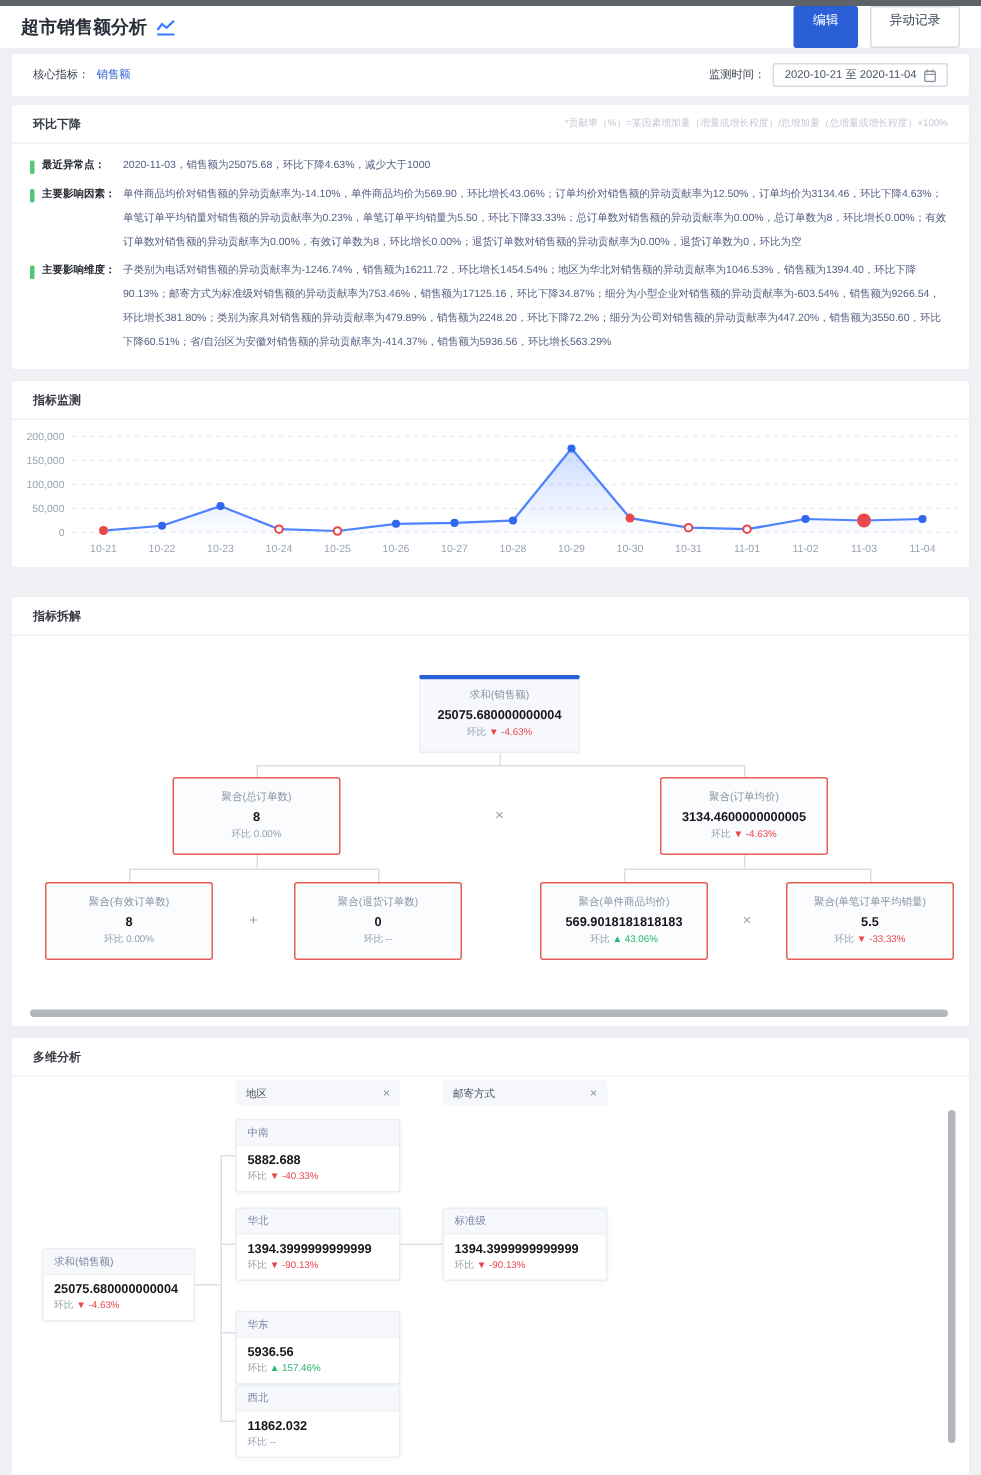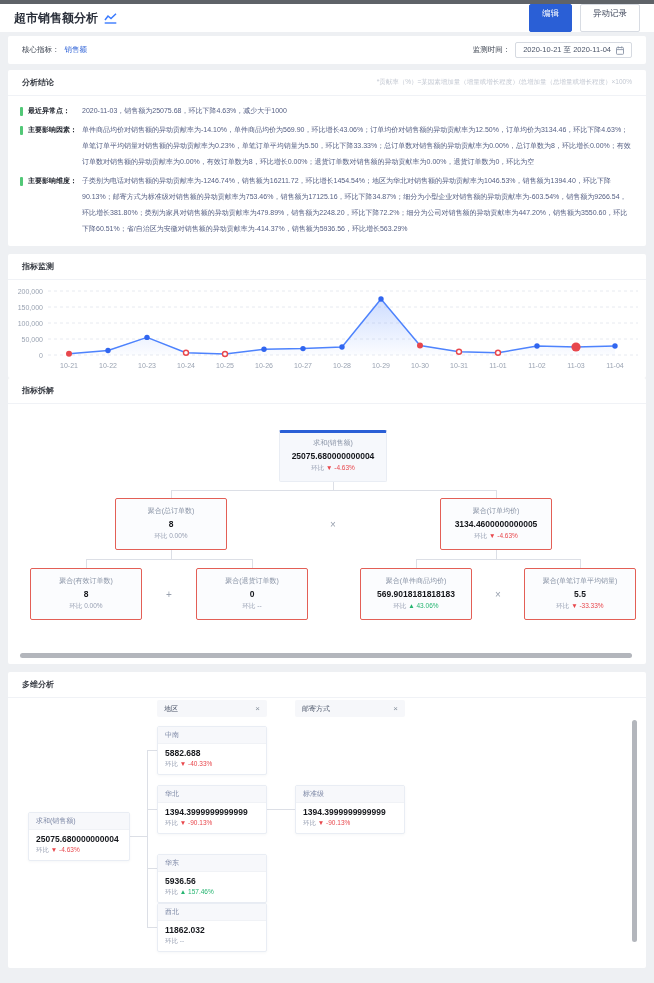--- a/index.html
+++ b/index.html
@@ -32,21 +32,21 @@
   .conclusion-card { height:176px; margin-top:6px; }
   .conc-body { padding:7px 14px 0 12px; }
   .ci { display:flex; align-items:flex-start; margin-bottom:3px; font-size:7px; line-height:16px; }
   .ci-bar { width:3px; height:9px; background:#52c877; border-radius:1px; margin:4px 5px 0 0; flex-shrink:0; }
   .ci-label { font-weight:700; color:#262a33; width:54px; flex-shrink:0; }
   .ci-text { flex:1; color:#566084; }
   
   .monitor-card { height:124px; margin-top:8px; }
   svg text { font-family:"Liberation Sans","DejaVu Sans",sans-serif; }
   
-  .decomp-card { height:286px; margin-top:0; position:relative; }
+  .decomp-card { height:286px; margin-top:20px; position:relative; }
   .tree1 { position:relative; height:240px; }
   .dnode { position:absolute; width:112px; height:52px; text-align:center;
     background:#fbfcfe; border:1px solid #e35f56; border-radius:2px; cursor:pointer; }
   .dnode.root { width:108px; background:#f6f8fc; border:1px solid #e9edf4;
     border-top:3px solid #2a5fd6; }
   .dnode-title { font-size:7px; color:#8a94a6; margin-top:7px; white-space:nowrap; }
   .dnode.root .dnode-title { margin-top:5px; }
   .dnode-value { font-size:8.5px; font-weight:700; color:#15171c; margin-top:3px; white-space:nowrap; }
   .dnode-ratio { font-size:6.5px; color:#98a0b3; margin-top:3px; }
   .trend.down { color:#e8474c; } .trend.up { color:#26b571; } .trend.flat { color:#98a0b3; }
@@ -110,21 +110,21 @@
           <line x1="5.8" y1="0.3" x2="5.8" y2="2.4" stroke="#8a94a6" stroke-width="0.9"></line>
           <line x1="0.7" y1="3.6" x2="7.3" y2="3.6" stroke="#8a94a6" stroke-width="0.9"></line>
         </svg>
       </span>
     </span>
   </div>
 </div>
 
 <div class="card conclusion-card">
   <div class="card-head">
-    <span class="sec-title">分析结论</span>
+    <span class="sec-title">环比下降</span>
     <span class="note">*贡献率（%）=某因素增加量（增量或增长程度）/总增加量（总增量或增长程度）×100%</span>
   </div>
   <div class="conc-body">
     <div class="ci">
       <span class="ci-bar"></span>
       <span class="ci-label">最近异常点：</span>
       <span class="ci-text">2020-11-03，销售额为25075.68，环比下降4.63%，减少大于1000</span>
     </div>
     <div class="ci">
       <span class="ci-bar"></span>

